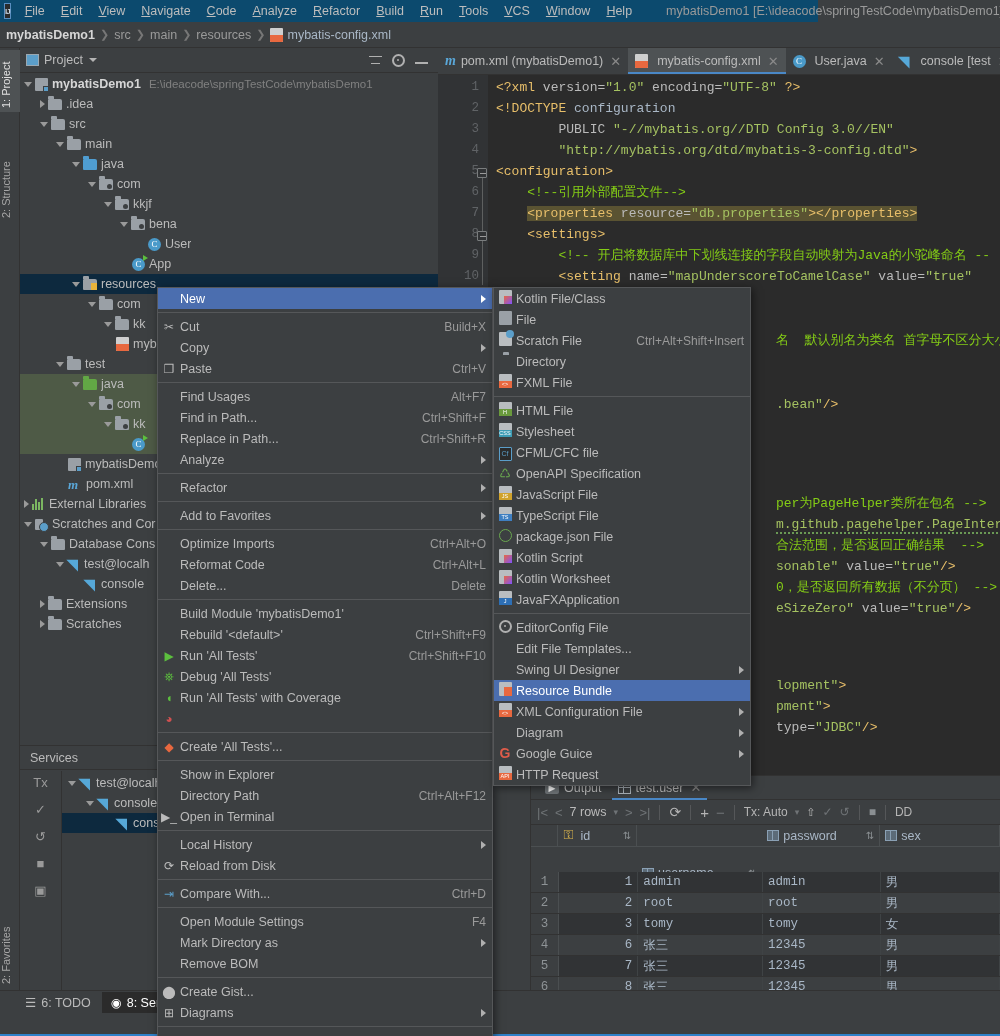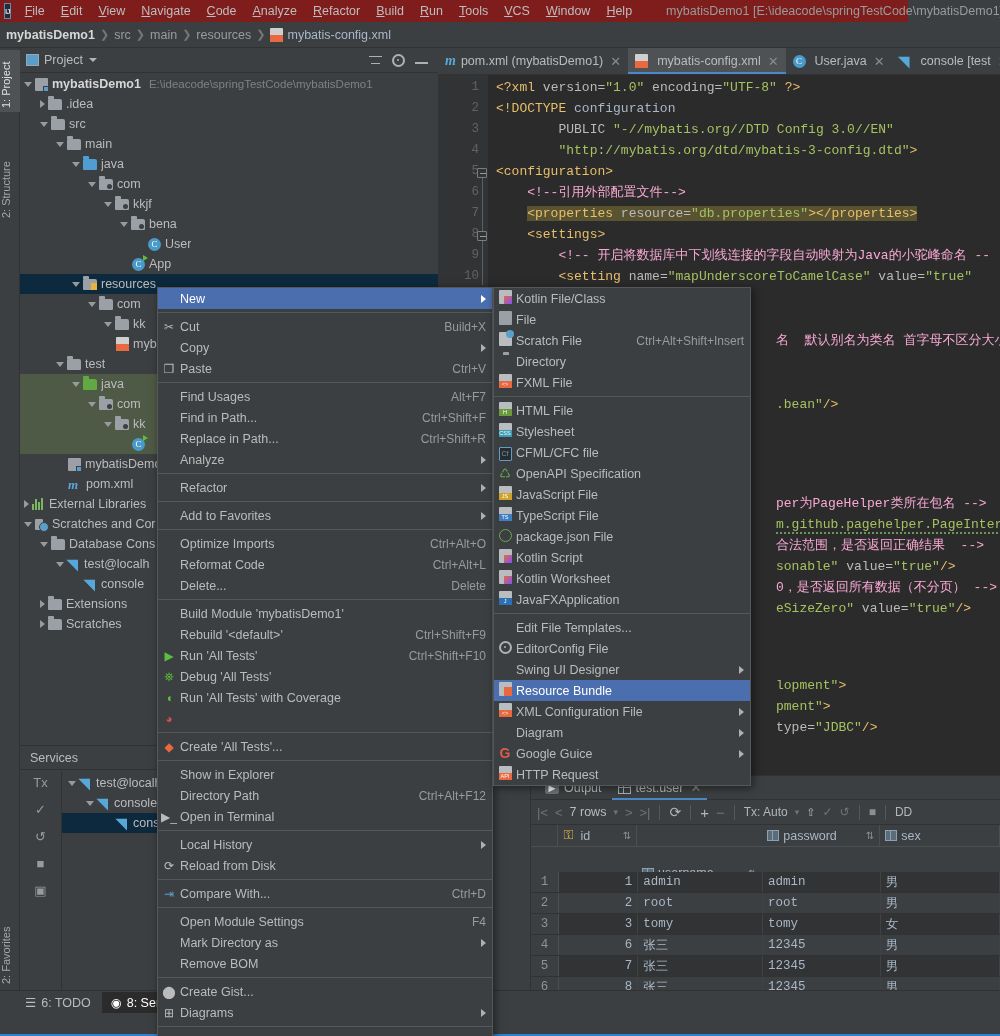--- a/index.html
+++ b/index.html
@@ -8,22 +8,22 @@
     background: #3c3f41;
     font-family: "Liberation Sans", sans-serif;
     font-size: 12px;
     color: #bbbbbb;
     overflow: hidden;
   }
   .app { position: relative; width: 1000px; height: 1036px; }
 
   
   .menubar {
-    position: absolute; top: 0; left: 0; width: 908px; height: 22px;
-    background: #7f1d1d; display: flex; align-items: center;
+    position: absolute; top: 0; left: 0; width: 818px; height: 22px;
+    background: #0c4a6e; display: flex; align-items: center;
   }
   .ij-logo {
     width: 16px; height: 16px; margin: 0 6px 0 4px;
     border: 1px solid #5a8ec0; background: #2b2b2b;
     color: #c8d6e2; font-size: 8px; font-weight: bold;
     display: flex; align-items: center; justify-content: center;
     letter-spacing: -1px;
   }
   .menuitem {
     padding: 2px 8px; font-size: 12.5px; color: #bdbdbd; white-space: nowrap;
@@ -210,21 +210,21 @@
 
   .codetext {
     flex: 1 1 auto; padding-top: 2px; padding-left: 8px;
     font-family: "Liberation Mono", monospace; font-size: 13px;
     line-height: 21px; white-space: pre; overflow: hidden;
   }
   .codetext .cl { height: 21px; }
   .tag { color: #e8bf6a; }
   .attr { color: #bababa; }
   .aval { color: #a5c261; }
-  .cmt { color: #f9a8d4; }
+  .cmt { color: #84cc16; }
   .txt { color: #a9b7c6; }
   .hl { background: #5a5332; }
   .wavy { border-bottom: 2px dotted #6a9955; }
 
   
   .ctxmenu {
     position: absolute; left: 157px; top: 287px; width: 336px;
     background: #3c3f41; border: 1px solid #555759;
     box-shadow: 2px 2px 8px rgba(0,0,0,.5); z-index: 50;
   }
@@ -1047,26 +1047,26 @@
       <div class="mi">
         <span class="mico"><span class="ft kt" style="background:#b9bdc0"><span style="position:absolute;right:0;bottom:0;width:8px;height:8px;background:linear-gradient(135deg,#e8683f,#7f52ff)"></span></span></span>
         <span class="mlab">Kotlin Worksheet</span>
       </div>
       <div class="mi">
         <span class="mico"><span class="ft dblue" data-bk="J"></span></span>
         <span class="mlab">JavaFXApplication</span>
       </div>
       <div class="msep"></div>
       <div class="mi">
-        <span class="mico"></span>
-        <span class="mlab">Edit File Templates...</span>
-      </div>
-      <div class="mi">
         <span class="mico"><span class="ico-gear" style="display:inline-block"></span></span>
         <span class="mlab">EditorConfig File</span>
+      </div>
+      <div class="mi">
+        <span class="mico"></span>
+        <span class="mlab">Edit File Templates...</span>
       </div>
       <div class="mi">
         <span class="mico"></span>
         <span class="mlab">Swing UI Designer</span>
         <span class="arrow"></span>
       </div>
       <div class="mi hl2">
         <span class="mico"><span class="ft" style="background:#b9bdc0"><span style="position:absolute;right:0;bottom:0;width:8px;height:9px;background:#e8683f"></span></span></span>
         <span class="mlab">Resource Bundle</span>
       </div>

